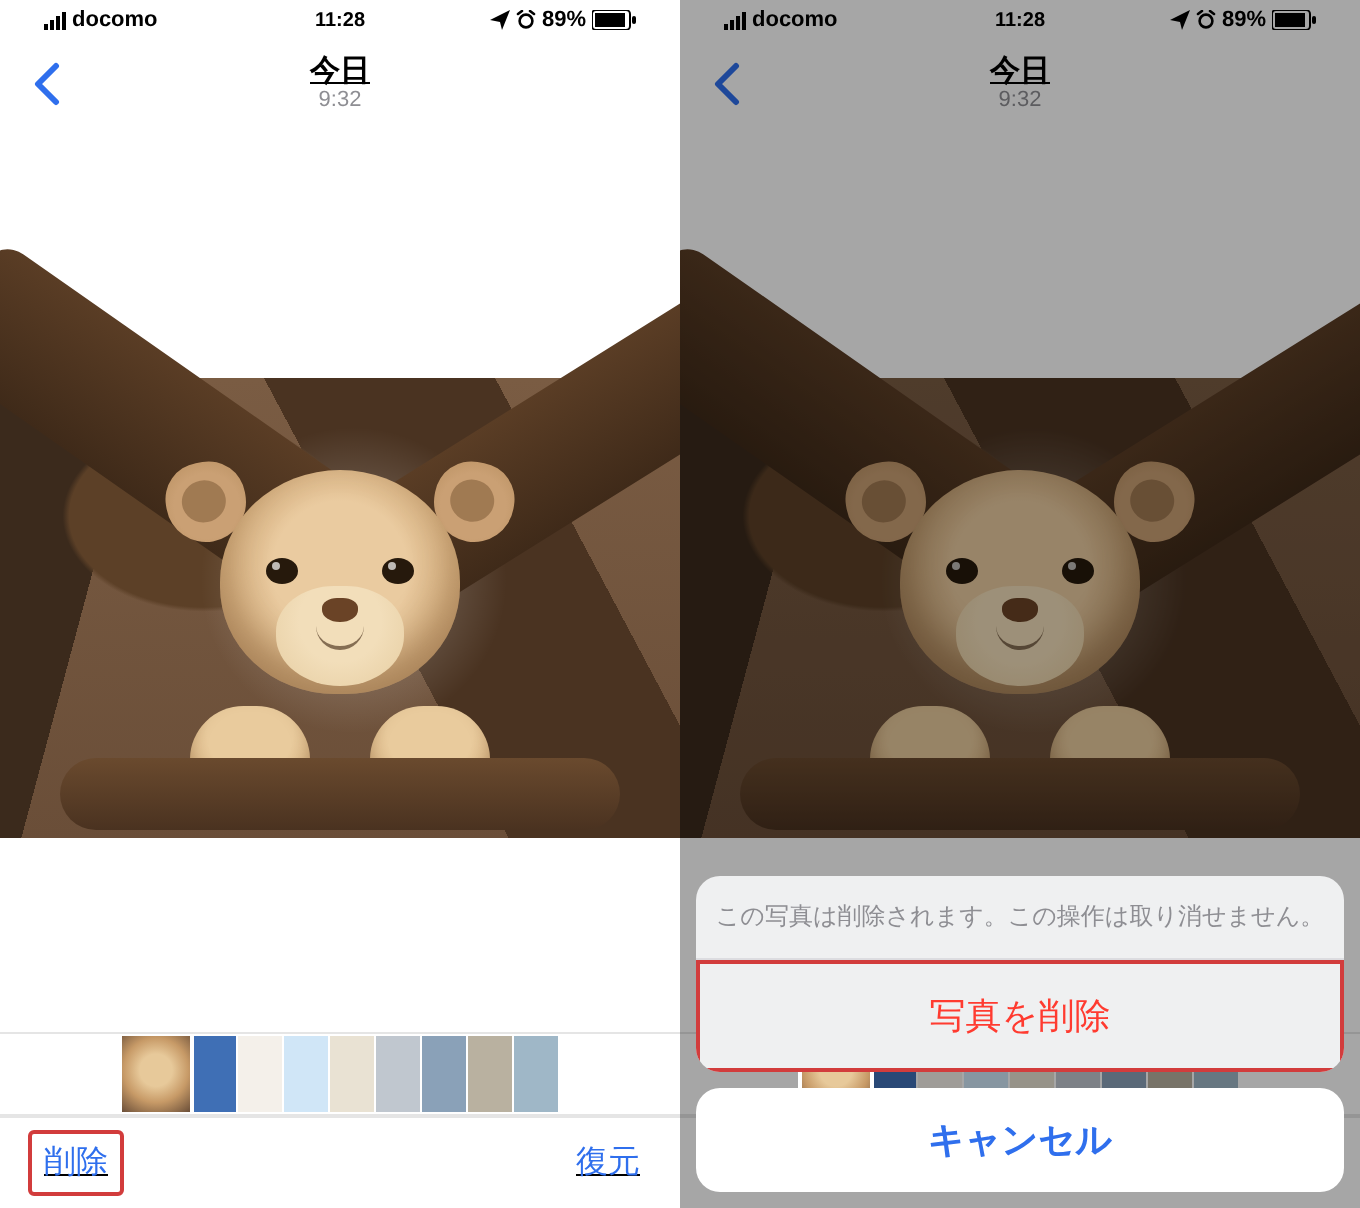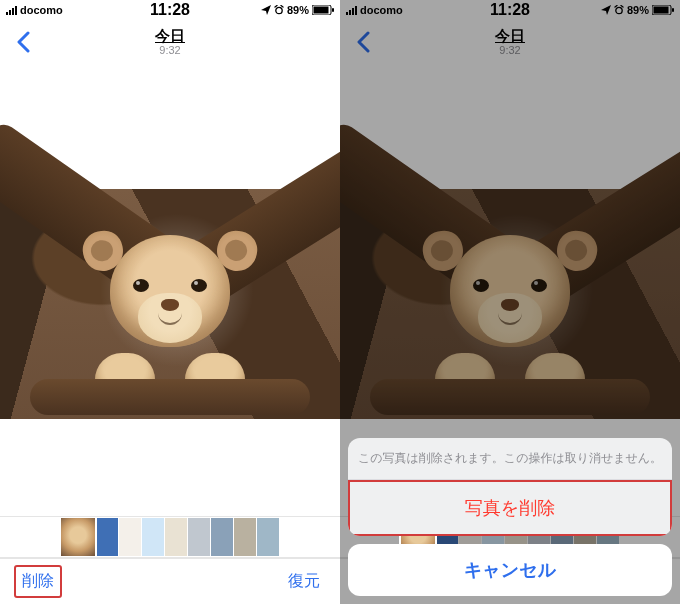--- a/index.html
+++ b/index.html
@@ -27,30 +27,30 @@
   }
 
   
   .status {
     position: absolute;
     top: 0; left: 0; right: 0;
     height: 20px;
     display: flex;
     align-items: center;
     justify-content: space-between;
-    padding: 0 6px;
+    padding: 0 22px;
     font-size: 11px;
     font-weight: 600;
     color: #000;
   }
   .status .left, .status .right { display: flex; align-items: center; gap: 3px; }
   .status .clock {
     position: absolute;
     left: 50%; transform: translateX(-50%);
-    font-size: 16px;
+    font-size: 10px;
     font-weight: 600;
   }
   .status svg { display: block; }
   .signal-bars { display: inline-flex; align-items: flex-end; gap: 1px; }
   .signal-bars span { display: inline-block; width: 2px; background: #000; }
   .b1 { height: 3px; } .b2 { height: 5px; } .b3 { height: 7px; } .b4 { height: 9px; }
 
   
   .nav {
     position: absolute;
@@ -250,20 +250,21 @@
   .toolbar {
     position: absolute;
     left: 0; right: 0; bottom: 0;
     height: 46px;
     display: flex;
     align-items: center;
     justify-content: space-between;
     padding: 0 14px;
     background: #fff;
     border-top: 1px solid #e5e5e5;
+    text-decoration: underline;
   }
   .toolbar .btn {
     font-size: 16px;
     color: #2f6fed;
     padding: 4px 6px;
     border-radius: 3px;
   }
   .red-box {
     border: 2px solid #d23c3c;
   }

